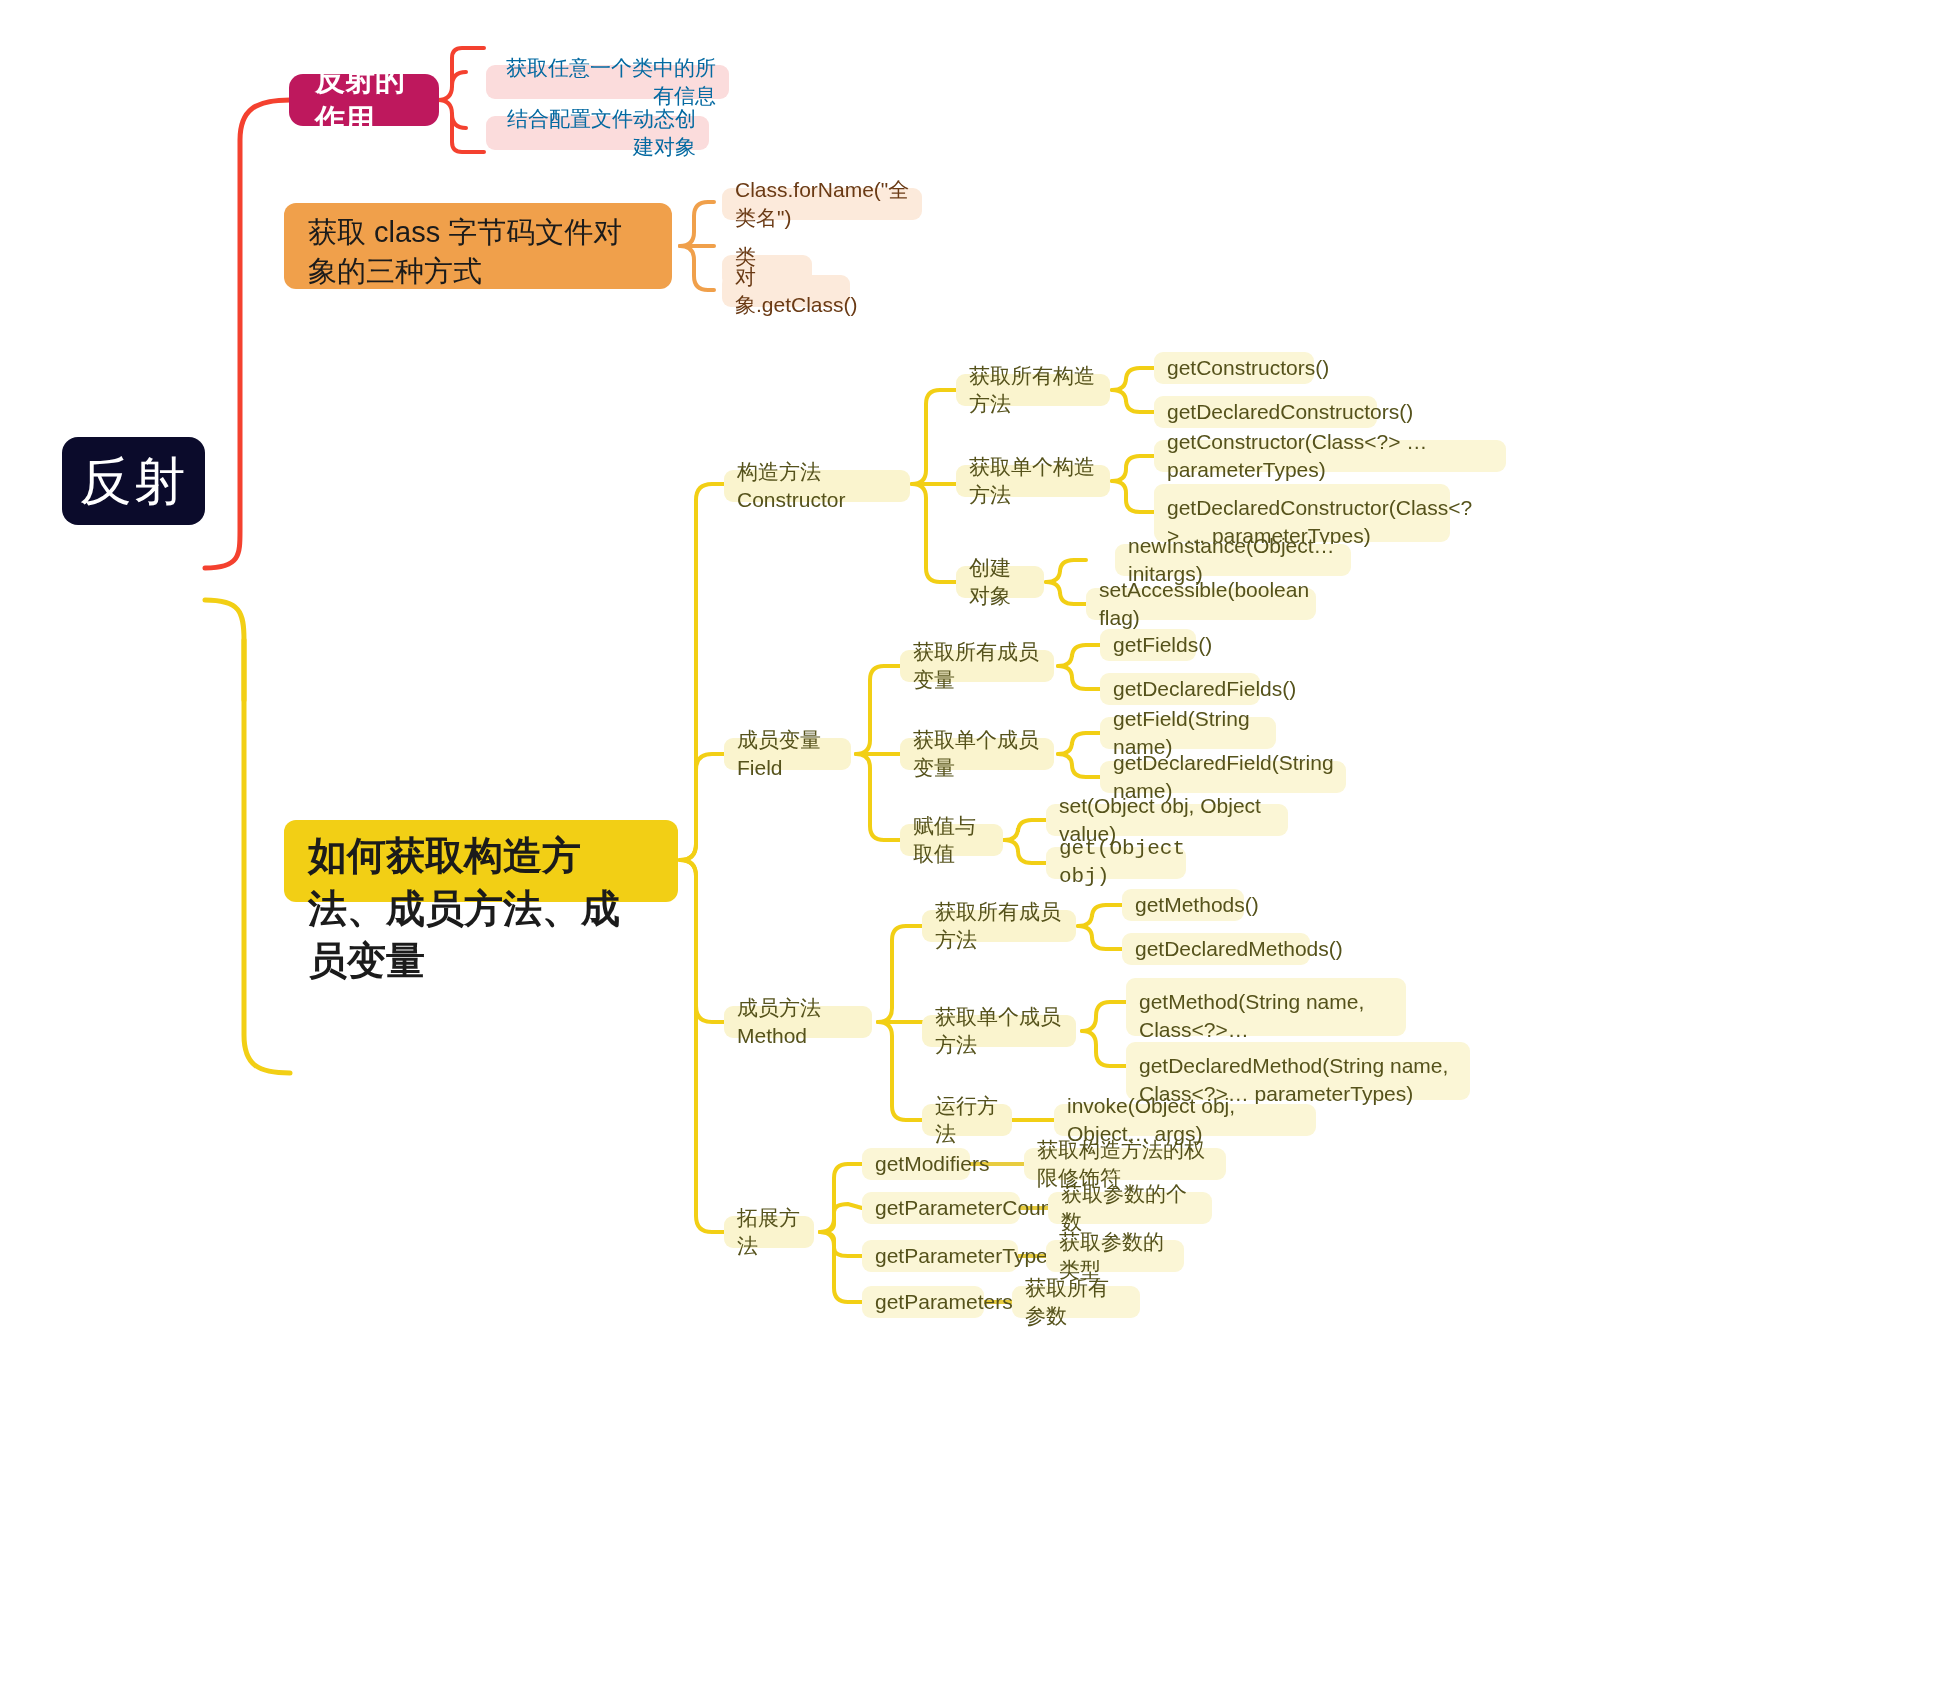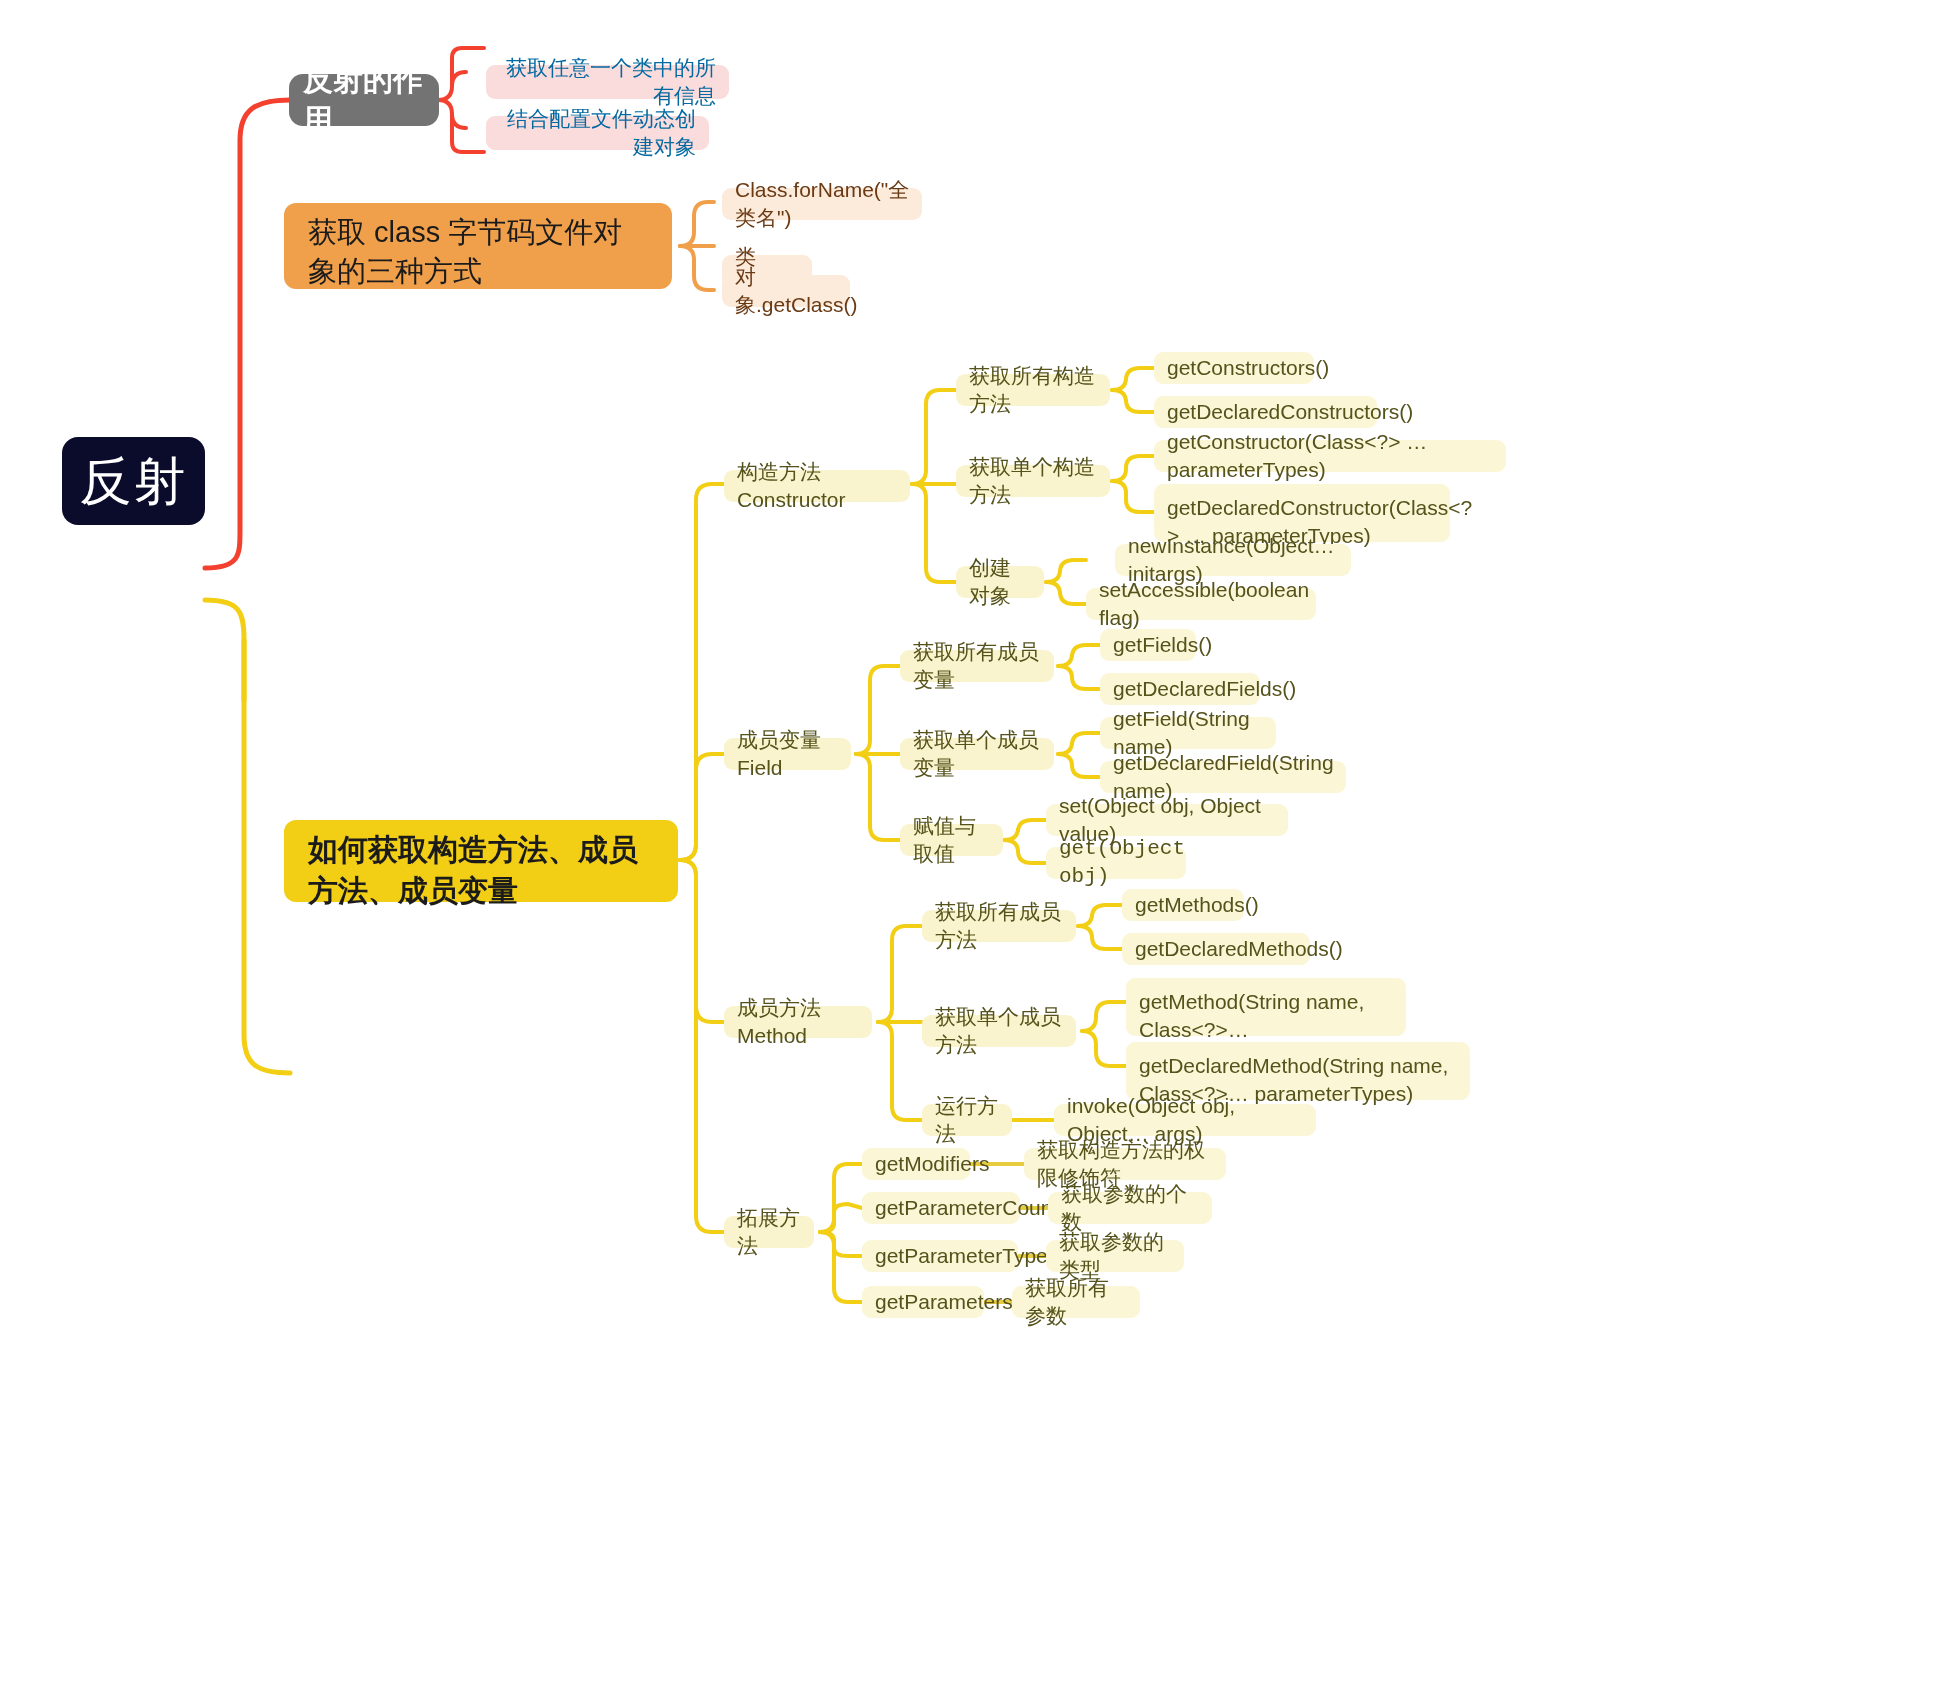--- a/index.html
+++ b/index.html
@@ -16,23 +16,23 @@
   }
 
   
   .n-root{
     background:#0B0B2B;color:#ffffff;border-radius:16px;
     font-size:52px;font-weight:500;letter-spacing:2px;
     justify-content:center;
   }
 
   
-  .n-red{background:#737373;color:#ffffff;font-size:30px;font-weight:600;border-radius:14px;padding:0 14px;}
+  .n-red{background:#be185d;color:#ffffff;font-size:30px;font-weight:600;border-radius:14px;padding:0 26px;}
   .n-orange{background:#F0A04B;color:#1b1b1b;font-size:29px;font-weight:500;border-radius:12px;padding:14px 24px;align-items:center;}
-  .n-yellow{background:#F2CF15;color:#1b1b1b;font-size:30px;font-weight:600;border-radius:12px;padding:14px 24px;align-items:center;}
+  .n-yellow{background:#F2CF15;color:#1b1b1b;font-size:39px;font-weight:600;border-radius:12px;padding:14px 24px;align-items:center;}
 
   
   .pill{border-radius:9px;padding:7px 13px;font-size:21px;}
   .p-pink{background:#FBDCDC;color:#0369a1;text-align:right;}
   .p-peach{background:#FCEADB;color:#6a3a14;}
   .p-cream{background:#FAF4CE;color:#55521B;}
   .p-cream2{background:#FBF6D6;color:#55521B;}
 
   .two-line{align-items:flex-start;padding-top:10px;}
 </style>

